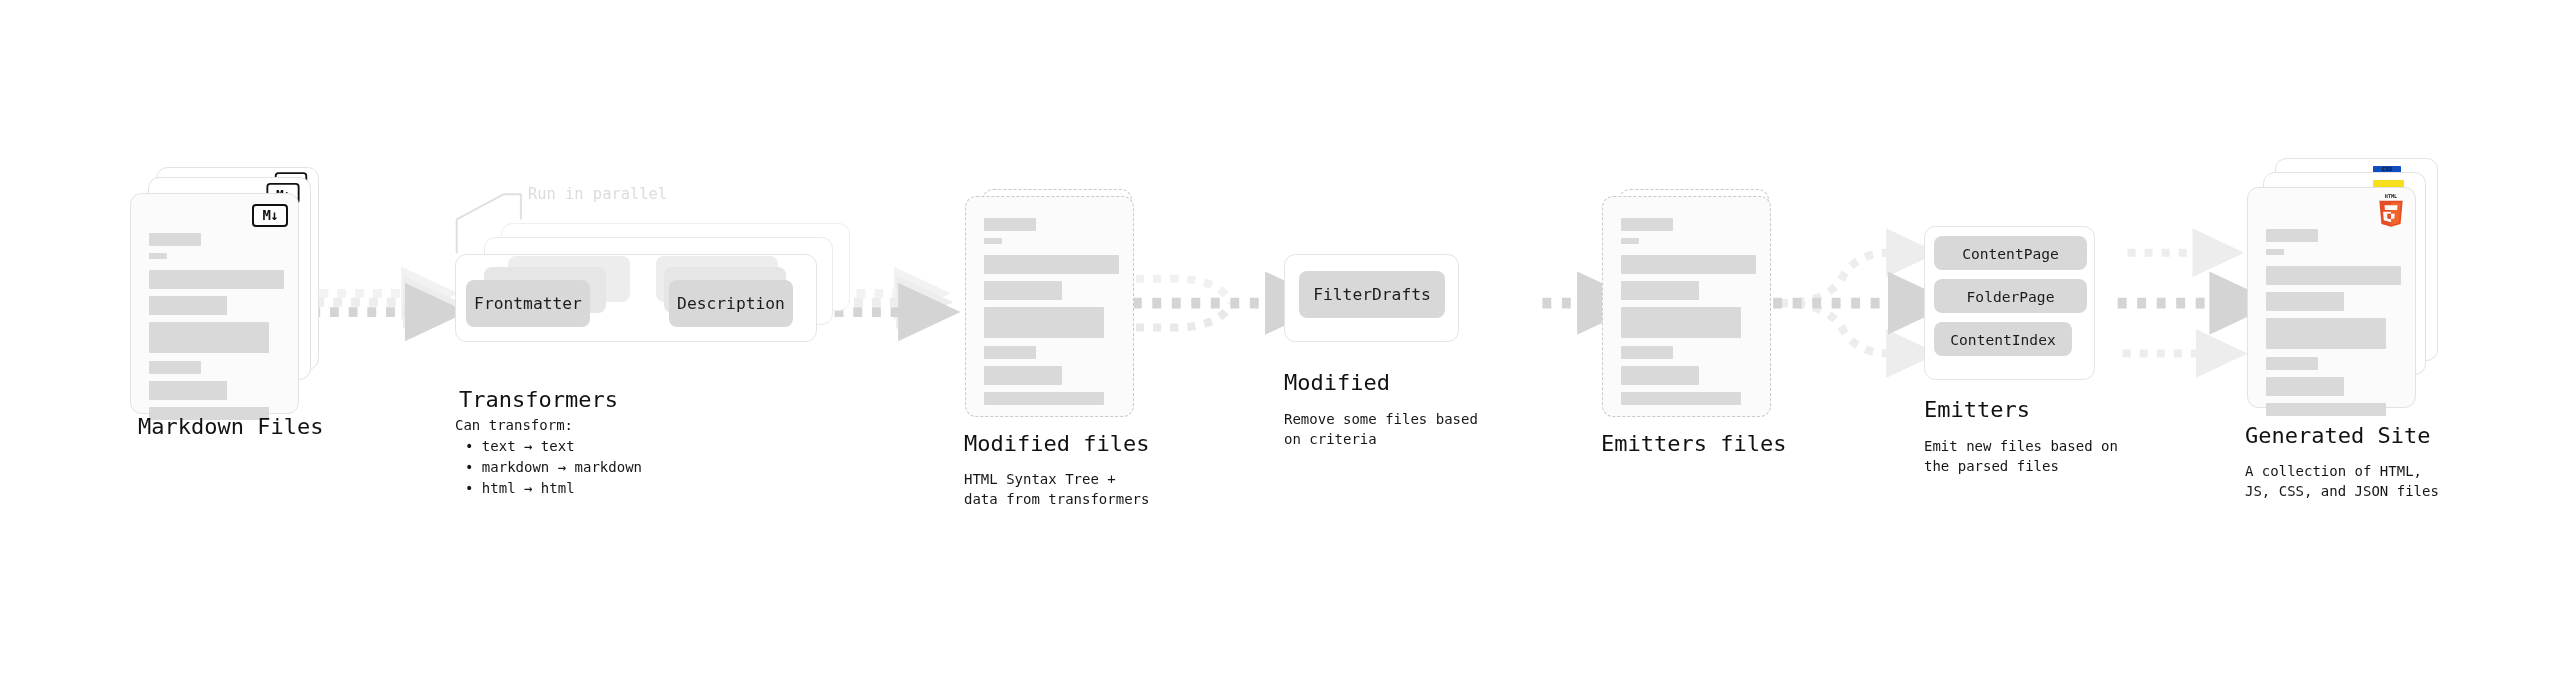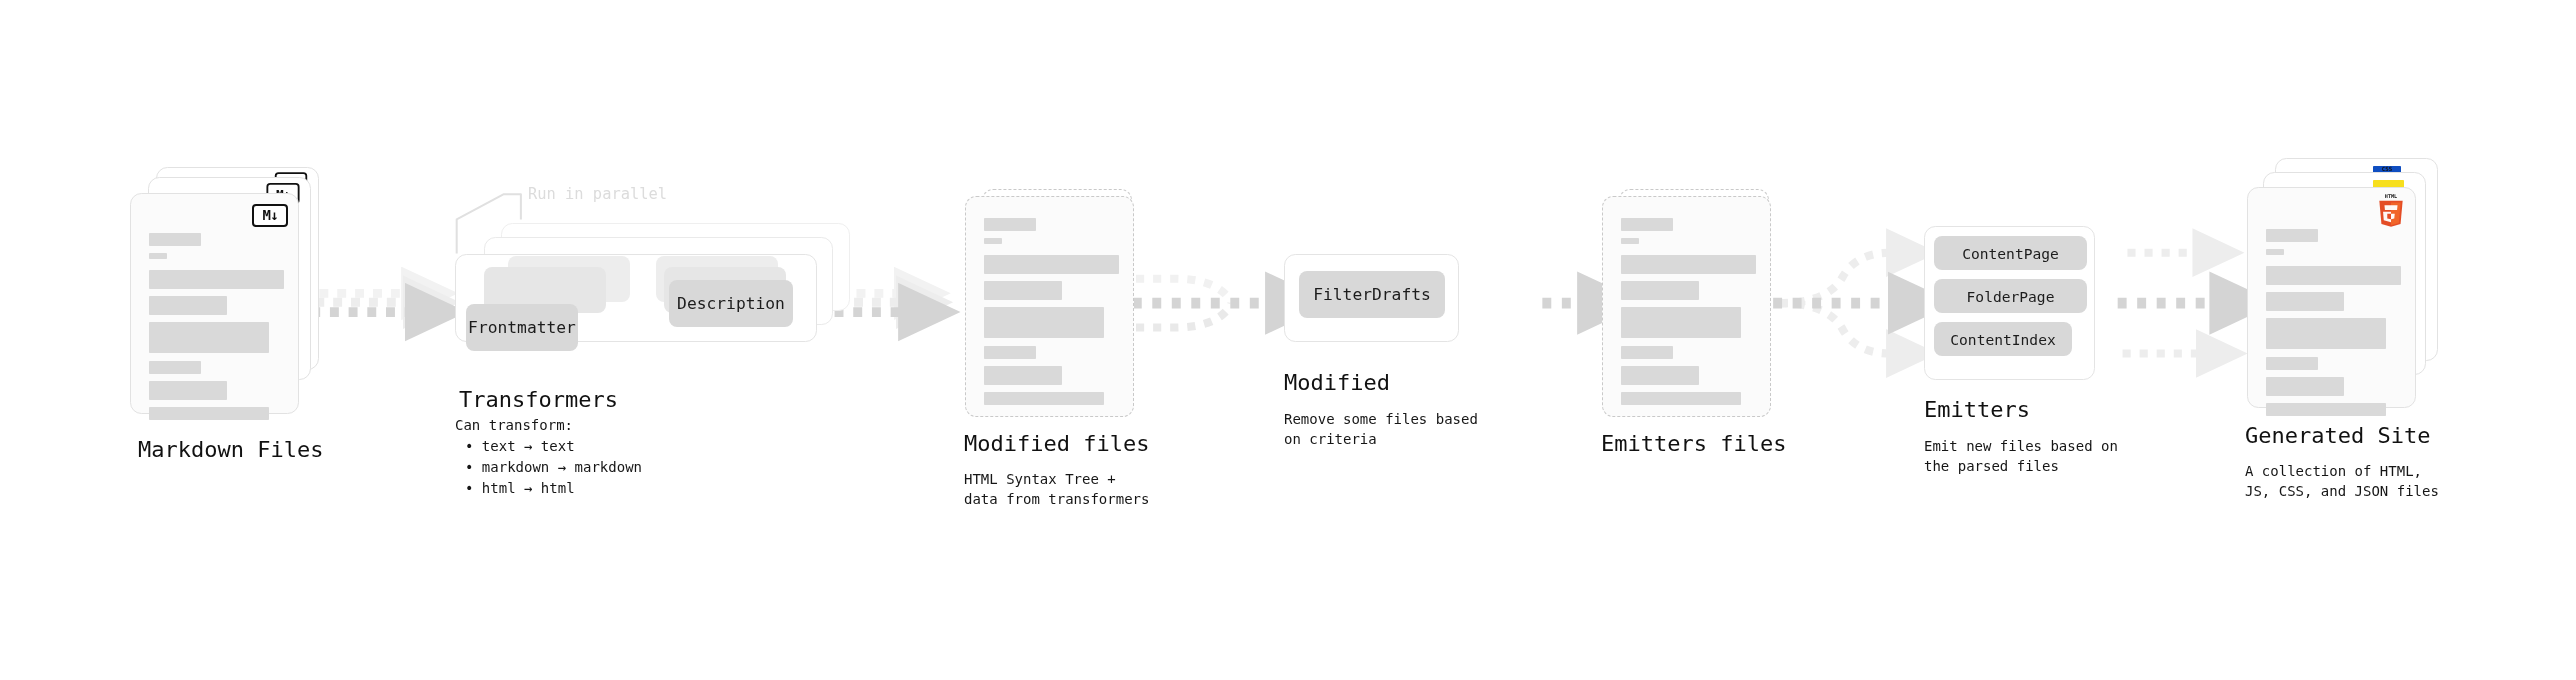--- a/index.html
+++ b/index.html
@@ -172,33 +172,33 @@
         <div class="bar" style="width:18px;  height:5.7px; margin-bottom:11.4px;"></div>
         <div class="bar" style="width:135px; height:18.7px;"></div>
         <div class="bar" style="width:78px;  height:18.7px;"></div>
         <div class="bar" style="width:120px; height:31px;"></div>
         <div class="bar" style="width:52px;  height:13px;"></div>
         <div class="bar" style="width:78px;  height:18.7px;"></div>
         <div class="bar" style="width:120px; height:13px;"></div>
       </div>
     </div>
 
-    <div class="cap-title" style="left:126px; top:437px;padding-left:12px;">Markdown Files</div>
+    <div class="cap-title" style="left:126px; top:414px;padding-left:12px;">Markdown Files</div>
   </div>
 
   <div>
     <div class="cap-note" style="left:528px; top:185px;">Run in parallel</div>
 
     <div class="groupbox" style="left:501px; top:223px; width:349px; height:88px; border-color:#efefef;"></div>
     <div class="groupbox" style="left:484px; top:237px; width:349px; height:88px; border-color:#eaeaea;"></div>
     <div class="groupbox" style="left:455px; top:254px; width:362px; height:88px;"></div>
 
     <div class="chip" style="left:508px; top:256px; width:122px; height:46px; background:#ededed; font-size:0;"></div>
     <div class="chip" style="left:484px; top:267px; width:122px; height:46px; background:#e6e6e6; font-size:0;"></div>
-    <div class="chip" style="left:466px; top:280px; width:112px; height:47px;margin-top:24px;">Frontmatter</div>
+    <div class="chip" style="left:466px; top:280px; width:124px; height:47px;">Frontmatter</div>
 
     <div class="chip" style="left:656px; top:256px; width:122px; height:46px; background:#ededed; font-size:0;"></div>
     <div class="chip" style="left:664px; top:267px; width:122px; height:46px; background:#e6e6e6; font-size:0;"></div>
     <div class="chip" style="left:669px; top:280px; width:124px; height:47px;">Description</div>
 
     <div class="cap-title" style="left:459px; top:370px;margin-top:17px;">Transformers</div>
     <div class="cap-sub" style="left:455px; top:416px;">Can transform:</div>
     <div class="cap-list" style="left:465px; top:437px;">• text → text</div>
     <div class="cap-list" style="left:465px; top:458px;">• markdown → markdown</div>
     <div class="cap-list" style="left:465px; top:479px;">• html → html</div>

